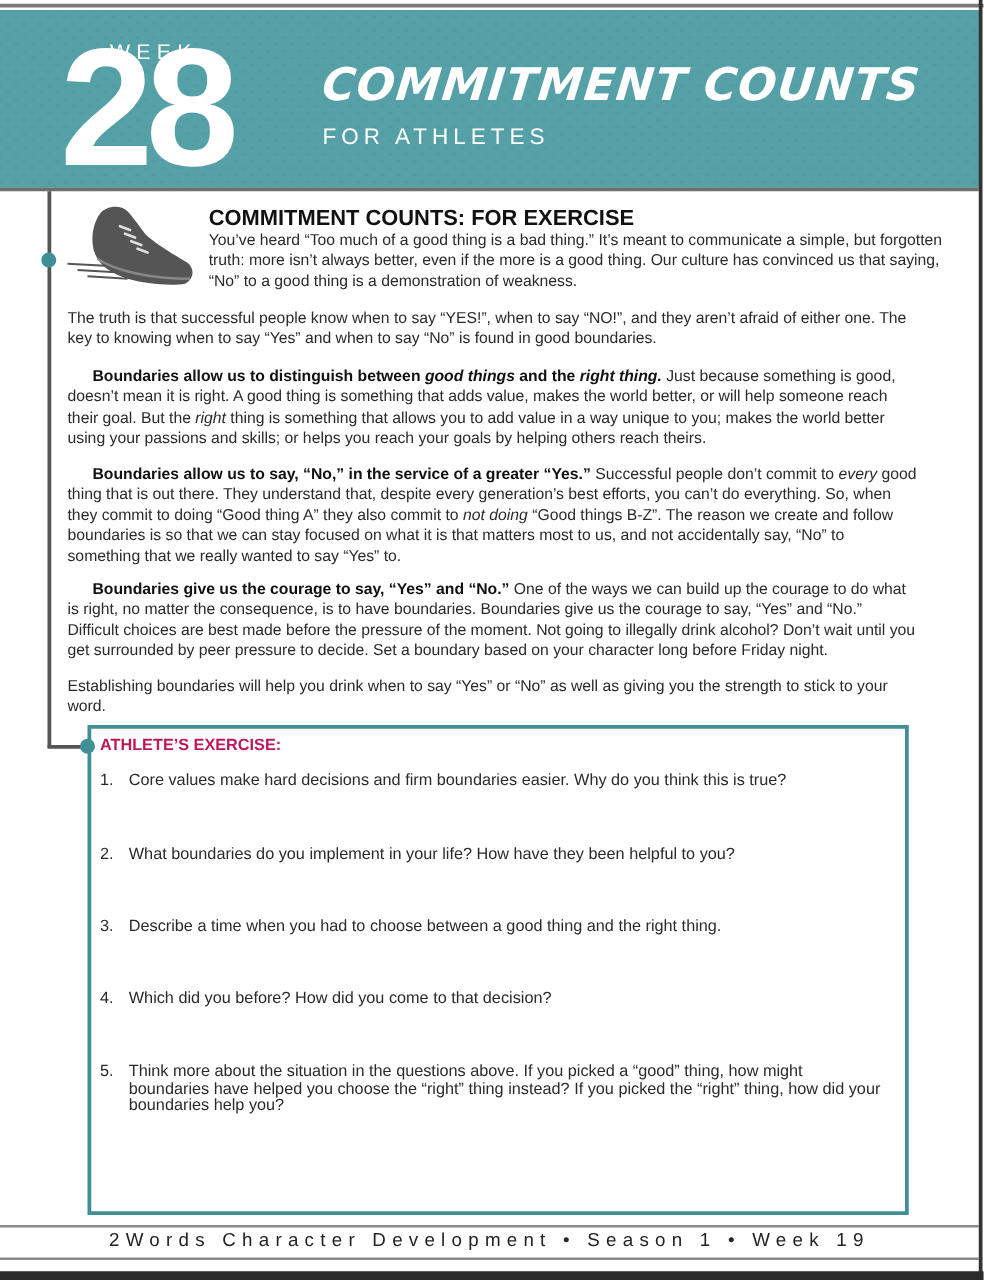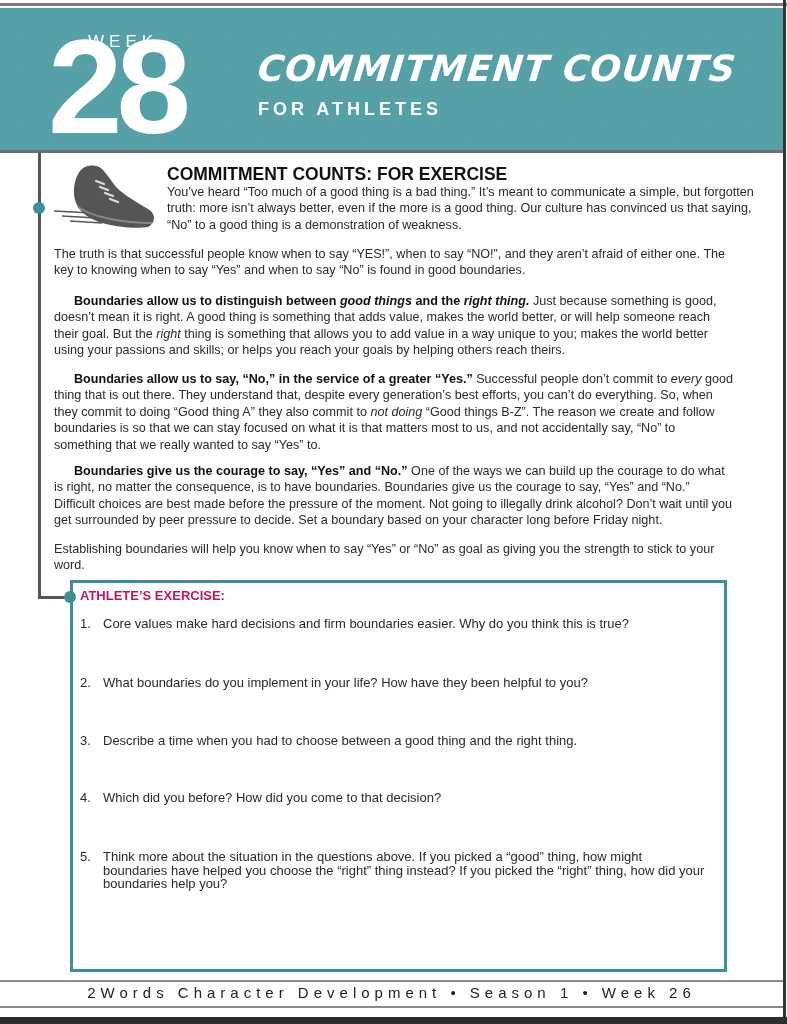--- a/index.html
+++ b/index.html
@@ -33,21 +33,21 @@
       position: absolute; left: 48px; top: 20px; z-index: 2;
       color: #fff; font-size: 134px; font-weight: bold; line-height: 1; letter-spacing: -6px;
     }
     .banner-title {
       position: absolute; left: 258px; top: 48px; z-index: 2;
       color: #fff; font-size: 36px; font-style: italic; font-weight: bold; letter-spacing: 1px;
       font-family: "DejaVu Sans", sans-serif; transform: skewX(-6deg);
     }
     .banner-sub {
       position: absolute; left: 258px; top: 99px; z-index: 2;
-      color: #fff; font-size: 18px; font-weight: bold; letter-spacing: 4px;
+      color: #fff; font-size: 18px; font-weight: normal; letter-spacing: 4px;
     }
 
     .timeline-v { position: absolute; left: 38px; top: 153px; width: 3px; height: 445px; background: #555; }
     .timeline-h { position: absolute; left: 38px; top: 596px; width: 30px; height: 3px; background: #555; }
     .dot { position: absolute; width: 12px; height: 12px; border-radius: 50%; background: #3f8f96; }
     .dot-1 { left: 33px; top: 202px; }
     .dot-2 { left: 64px; top: 591px; }
 
     .shoe { position: absolute; left: 52px; top: 163px; width: 106px; height: 68px; }
 
@@ -132,21 +132,21 @@
 <p class="intro-text">You’ve heard “Too much of a good thing is a bad thing.” It’s meant to communicate a simple, but forgotten truth: more isn’t always better, even if the more is a good thing. Our culture has convinced us that saying, “No” to a good thing is a demonstration of weakness.</p>
 
 <p class="body-text p1">The truth is that successful people know when to say “YES!”, when to say “NO!”, and they aren’t afraid of either one. The key to knowing when to say “Yes” and when to say “No” is found in good boundaries.</p>
 
 <p class="body-text p2"><b><span>Boundaries allow us to distinguish between </span><i>good things</i><span> and the </span><i>right thing.</i></b><span> Just because something is good, doesn’t mean it is right. A good thing is something that adds value, makes the world better, or will help someone reach their goal. But the </span><i>right</i><span> thing is something that allows you to add value in a way unique to you; makes the world better using your passions and skills; or helps you reach your goals by helping others reach theirs.</span></p>
 
 <p class="body-text p3"><b>Boundaries allow us to say, “No,” in the service of a greater “Yes.”</b><span> Successful people don’t commit to </span><i>every</i><span> good thing that is out there. They understand that, despite every generation’s best efforts, you can’t do everything. So, when they commit to doing “Good thing A” they also commit to </span><i>not doing</i><span> “Good things B-Z”. The reason we create and follow boundaries is so that we can stay focused on what it is that matters most to us, and not accidentally say, “No” to something that we really wanted to say “Yes” to.</span></p>
 
 <p class="body-text p4"><b>Boundaries give us the courage to say, “Yes” and “No.”</b><span> One of the ways we can build up the courage to do what is right, no matter the consequence, is to have boundaries. Boundaries give us the courage to say, “Yes” and “No.” Difficult choices are best made before the pressure of the moment. Not going to illegally drink alcohol? Don’t wait until you get surrounded by peer pressure to decide. Set a boundary based on your character long before Friday night.</span></p>
 
-<p class="body-text p5">Establishing boundaries will help you know when to say “Yes” or “No” as goal as giving you the strength to stick to your word.</p>
+<p class="body-text p5">Establishing boundaries will help you drink when to say “Yes” or “No” as well as giving you the strength to stick to your word.</p>
 
 <section class="exercise-box"></section>
 <div class="dot dot-2"></div>
 <h3 class="exercise-title">ATHLETE’S EXERCISE:</h3>
 
 <div class="question q1">
   <span class="num">1.</span>
   <span class="qtext">Core values make hard decisions and firm boundaries easier. Why do you think this is true?</span>
 </div>
 <div class="question q2">
@@ -160,15 +160,15 @@
 <div class="question q4">
   <span class="num">4.</span>
   <span class="qtext">Which did you before? How did you come to that decision?</span>
 </div>
 <div class="question q5">
   <span class="num">5.</span>
   <span class="qtext">Think more about the situation in the questions above. If you picked a “good” thing, how might boundaries have helped you choose the “right” thing instead? If you picked the “right” thing, how did your boundaries help you?</span>
 </div>
 
 <div class="footer-rule-top"></div>
-<footer class="footer-text">2Words Character Development • Season 1 • Week 26</footer>
+<footer class="footer-text">2Words Character Development • Season 1 • Week 19</footer>
 <div class="footer-rule-bot"></div>
 <div class="bottom-bar"></div>
 
 </body></html>

